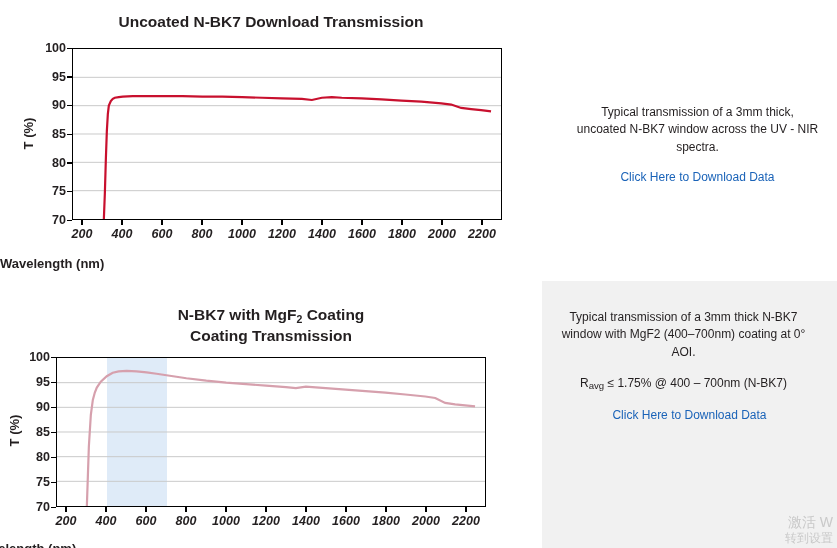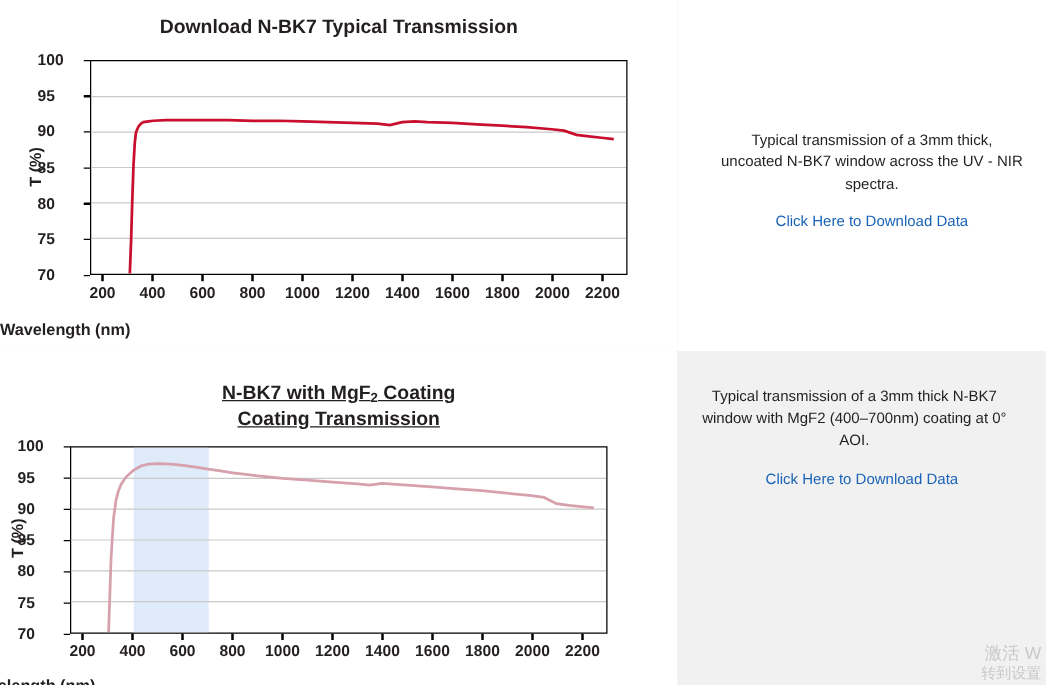--- a/index.html
+++ b/index.html
@@ -46,22 +46,22 @@
   .band{position:absolute;top:0;bottom:0;background:#d9e7f7;opacity:.85;}
   .curve{position:absolute;left:0;top:0;width:100%;height:100%;}
 
   .ytick,.xtick{
     position:absolute;
     font-size:12.5px;
     font-weight:bold;
     color:#231f20;
     white-space:nowrap;
   }
-  .ytick{right:0;transform:translateY(-50%);}
-  .xtick{transform:translateX(-50%);}
+  .ytick{right:0;text-align:right;transform:translateY(-50%);}
+  .xtick{transform:translateX(-50%);font-style:italic;}
   .tickmark{position:absolute;background:#000;}
 
   .ylabel{
     position:absolute;
     font-size:13px;font-weight:bold;
     transform:rotate(-90deg);
     transform-origin:center center;
     white-space:nowrap;
   }
   .xlabel{
@@ -107,21 +107,21 @@
 <body>
 
 <div class="page">
 
   <div class="hline" style="top:280px;"></div>
   <div class="vline" style="left:542px;top:0;height:548px;"></div>
 
   <div class="row row-top">
 
     <div class="chart-cell">
-      <div class="chart-title" style="position:absolute;left:0;top:12px;width:100%;">Download N-BK7 Typical Transmission</div>
+      <div class="chart-title" style="position:absolute;left:0;top:12px;width:100%;">Uncoated N-BK7 Download Transmission</div>
 
       <div class="plot-wrap" style="left:0;top:40px;width:542px;height:240px;">
         <div class="plot" id="plot-top" style="left:72px;top:8px;width:430px;height:172px;">
           <svg class="curve" viewBox="0 0 430 172" preserveAspectRatio="none">
             <g id="top-grid">
                 <line x1="0" x2="430" y1="143.33333333333334" y2="143.33333333333334" stroke="#c9c9c9" stroke-width="1"></line>
                 <line x1="0" x2="430" y1="114.66666666666667" y2="114.66666666666667" stroke="#c9c9c9" stroke-width="1"></line>
                 <line x1="0" x2="430" y1="86" y2="86" stroke="#c9c9c9" stroke-width="1"></line>
                 <line x1="0" x2="430" y1="57.33333333333334" y2="57.33333333333334" stroke="#c9c9c9" stroke-width="1"></line>
                 <line x1="0" x2="430" y1="28.666666666666657" y2="28.666666666666657" stroke="#c9c9c9" stroke-width="1"></line>
@@ -178,21 +178,21 @@
       <div class="side-top-inner">
         <div class="side-text">Typical transmission of a 3mm thick, uncoated N-BK7 window across the UV - NIR spectra.</div>
         <a class="link" href="#">Click Here to Download Data</a>
       </div>
     </div>
   </div>
 
   <div class="row row-bottom">
 
     <div class="chart-cell">
-      <div class="chart-title" style="position:absolute;left:0;top:24px;width:100%;text-decoration:underline;">
+      <div class="chart-title" style="position:absolute;left:0;top:24px;width:100%;">
         <span><span>N-BK7 with MgF</span><sub>2</sub><span> Coating</span></span>
         <span class="sub">Coating Transmission</span>
       </div>
 
       <div class="plot-wrap" style="left:0;top:68px;width:542px;height:200px;">
         <div class="plot" id="plot-bottom" style="left:56px;top:8px;width:430px;height:150px;">
           <div class="band" id="bottom-band" style="left: 50px; width: 60px; background: rgb(217, 231, 247);"></div>
           <svg class="curve" viewBox="0 0 430 150" preserveAspectRatio="none">
             <g id="bottom-grid">
                 <line x1="0" x2="430" y1="125" y2="125" stroke="#c9c9c9" stroke-width="1"></line>
@@ -245,20 +245,21 @@
             <div class="tickmark" style="left: 465.3px; top: 158px; width: 1.4px; height: 5px;"></div>
           </div>
         <div class="ylabel" style="left:-16px;top:74px;width:60px;text-align:center;">T (%)</div>
         <div class="xlabel" style="left:-28px;top:192px;">Wavelength (nm)</div>
       </div>
     </div>
 
     <div class="side-cell side-bottom">
       <div class="side-bottom-inner side-text">
         <p>Typical transmission of a 3mm thick N-BK7 window with MgF2 (400–700nm) coating at 0° AOI.</p>
+        <p><span>R</span><span class="sub-small">avg</span><span> ≤ 1.75% @ 400 – 700nm (N-BK7)</span></p>
         <a class="link" href="#">Click Here to Download Data</a>
       </div>
     </div>
   </div>
 
   <div class="watermark">
     <div>激活 W</div>
     <div class="w2">转到设置</div>
   </div>
 

